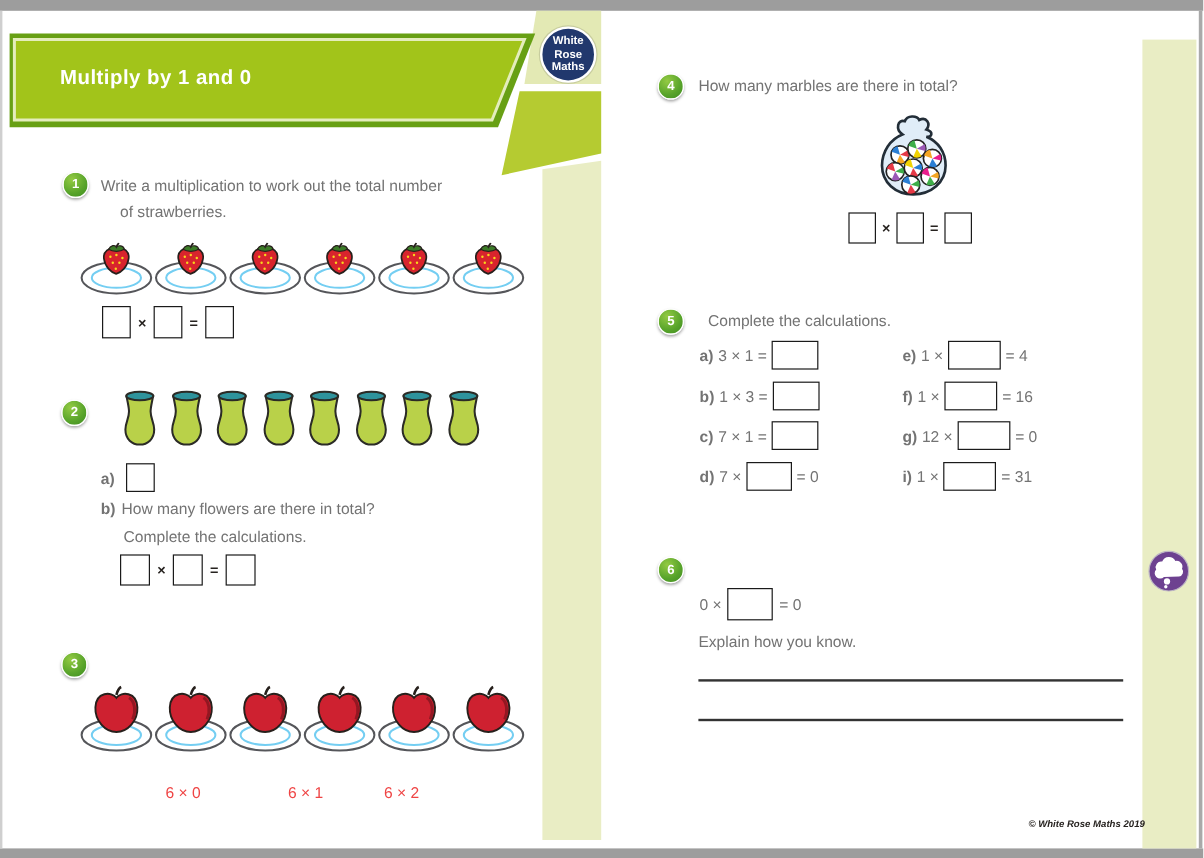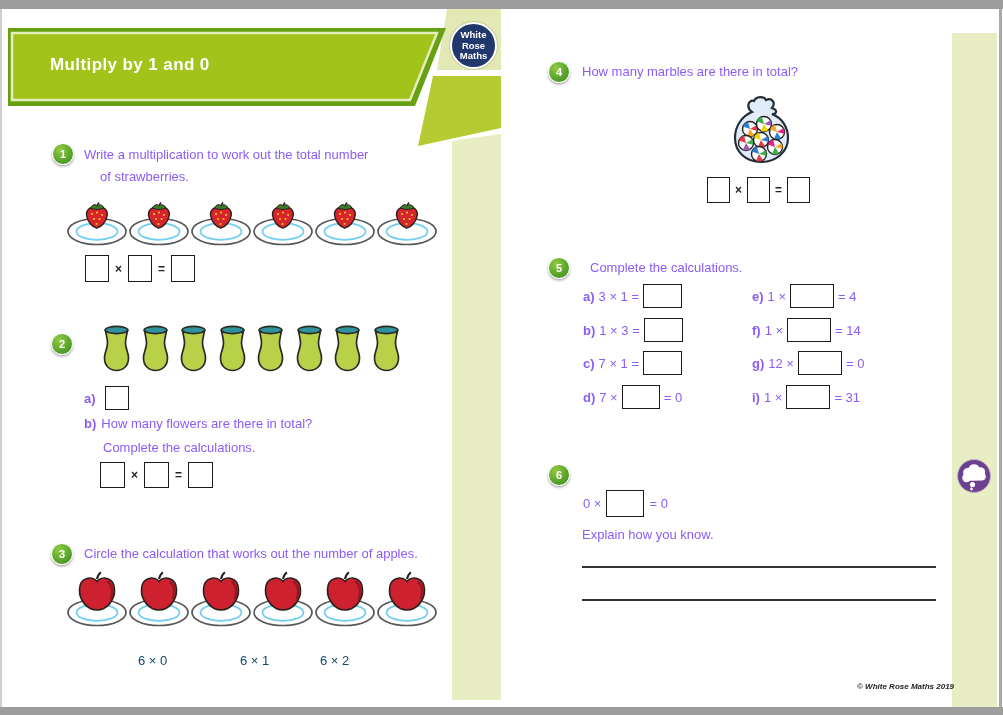--- a/index.html
+++ b/index.html
@@ -1,40 +1,40 @@
 <!DOCTYPE html>
 <html><head>
 <meta charset="utf-8">
 <style>
   html,body{margin:0;padding:0;background:#fff;}
   .screen{position:relative;width:1003px;height:715px;background:#fff;overflow:hidden;
           font-family:"Liberation Sans",sans-serif;color:#26221f;}
   .abs{position:absolute;}
   .deco{position:absolute;left:0;top:0;pointer-events:none;}
   .chrome{position:absolute;background:#9d9d9d;}
-  .qtext{font-size:13px;color:#8b5cf6;white-space:nowrap;}
+  .qtext{font-size:13px;color:#737373;white-space:nowrap;}
   .bold{font-weight:700;}
   .badge{position:absolute;width:22px;height:22px;border-radius:50%;box-sizing:border-box;
          background:radial-gradient(circle at 35% 28%,#93ca43,#57a32a 60%,#3f8c22);
          border:1.6px solid #fff;box-shadow:0 1.5px 2.5px rgba(0,0,0,.35);
          color:#fff;font-size:11px;font-weight:700;display:flex;align-items:center;justify-content:center;}
   .wbox{background:#fff;border:1.5px solid #1a1a1a;box-sizing:border-box;}
   .eq{position:absolute;display:flex;align-items:center;gap:6px;}
   .eqsym{font-size:12px;font-weight:700;color:#26221f;}
   .row{position:absolute;display:flex;align-items:center;gap:5px;}
   .banner-title{position:absolute;left:50px;top:55px;font-size:17px;font-weight:700;color:#fff;letter-spacing:.4px;}
   .logo{position:absolute;left:450px;top:22px;width:47px;height:47px;border-radius:50%;
         background:#21386d;border:2px solid #fff;box-sizing:border-box;
         box-shadow:0 0 0 1px rgba(0,0,0,.12);color:#fff;text-align:center;
         font-size:9.5px;font-weight:700;line-height:1.12;padding-top:6px;}
   .plates{position:absolute;display:flex;gap:0;}
   .vases{position:absolute;display:flex;gap:11.5px;}
   .wline{position:absolute;height:1.5px;background:#333;}
   .footer{position:absolute;font-size:8px;font-weight:700;color:#26221f;}
-  .opt{position:absolute;font-size:13px;color:#0c4a6e;}
+  .opt{position:absolute;font-size:13px;color:#ef4444;}
 </style>
 </head>
 <body>
 
 <div class="screen">
 
   <div class="chrome" style="left:0;top:0;width:1003px;height:9px;"></div>
   <div class="chrome" style="left:0;top:707px;width:1003px;height:8px;"></div>
   <div class="abs" style="left:0;top:9px;width:2px;height:698px;background:#cfcfcf;"></div>
   <div class="abs" style="left:999px;top:9px;width:3px;height:698px;background:#a9a9a9;"></div>
@@ -248,21 +248,20 @@
 
   <div class="eq" style="left:100px;top:462px;">
     <div class="wbox" style="width:25px;height:26px;"></div>
     <span class="eqsym">×</span>
     <div class="wbox" style="width:25px;height:26px;"></div>
     <span class="eqsym">=</span>
     <div class="wbox" style="width:25px;height:26px;"></div>
   </div>
 
   <div class="badge" style="left:51px;top:543px;">3</div>
-  <div class="abs qtext" style="left:84px;top:546px;">Circle the calculation that works out the number of apples.</div>
 
   <div class="plates" style="left:66px;top:570px;">
     <div>
       <svg width="62" height="57" viewBox="0 0 62 57">
         <ellipse cx="31" cy="42.5" rx="29" ry="13" fill="#fff" stroke="#55565a" stroke-width="1.7"></ellipse>
         <ellipse cx="31" cy="42.5" rx="20.5" ry="8.3" fill="none" stroke="#74cef2" stroke-width="1.7"></ellipse>
         <path d="M31,9 q1.5,-5.5 4,-6.5" fill="none" stroke="#27201c" stroke-width="2.2"></path>
         <path d="M31,11.5 C27,6 14,6.5 13.5,19.5 C13,30.5 21.5,40 31,40 C40.5,40 49,30.5 48.5,19.5 C48,6.5 35,6 31,11.5 Z" fill="#ce2130" stroke="#27201c" stroke-width="1.6"></path>
         <path d="M41.5,11.5 C46.5,14.5 47.5,23 44.5,29.5" stroke="#931722" stroke-width="2.4" fill="none"></path>
       </svg>
@@ -408,21 +407,21 @@
   <div class="row" style="left:752px;top:284px;gap:4px;">
     <span class="qtext bold">e)</span>
     <span class="qtext">1 ×</span>
     <div class="wbox" style="width:44px;height:24px;"></div>
     <span class="qtext">= 4</span>
   </div>
   <div class="row" style="left:752px;top:318px;gap:4px;">
     <span class="qtext bold">f)</span>
     <span class="qtext">1 ×</span>
     <div class="wbox" style="width:44px;height:24px;"></div>
-    <span class="qtext">= 14</span>
+    <span class="qtext">= 16</span>
   </div>
   <div class="row" style="left:752px;top:351px;gap:4px;">
     <span class="qtext bold">g)</span>
     <span class="qtext">12 ×</span>
     <div class="wbox" style="width:44px;height:24px;"></div>
     <span class="qtext">= 0</span>
   </div>
   <div class="row" style="left:752px;top:385px;gap:4px;">
     <span class="qtext bold">i)</span>
     <span class="qtext">1 ×</span>

